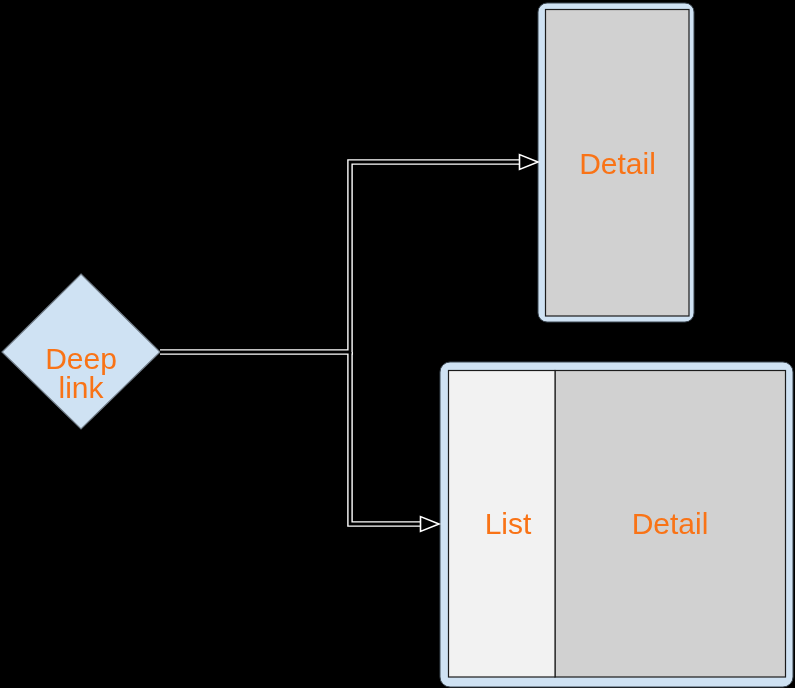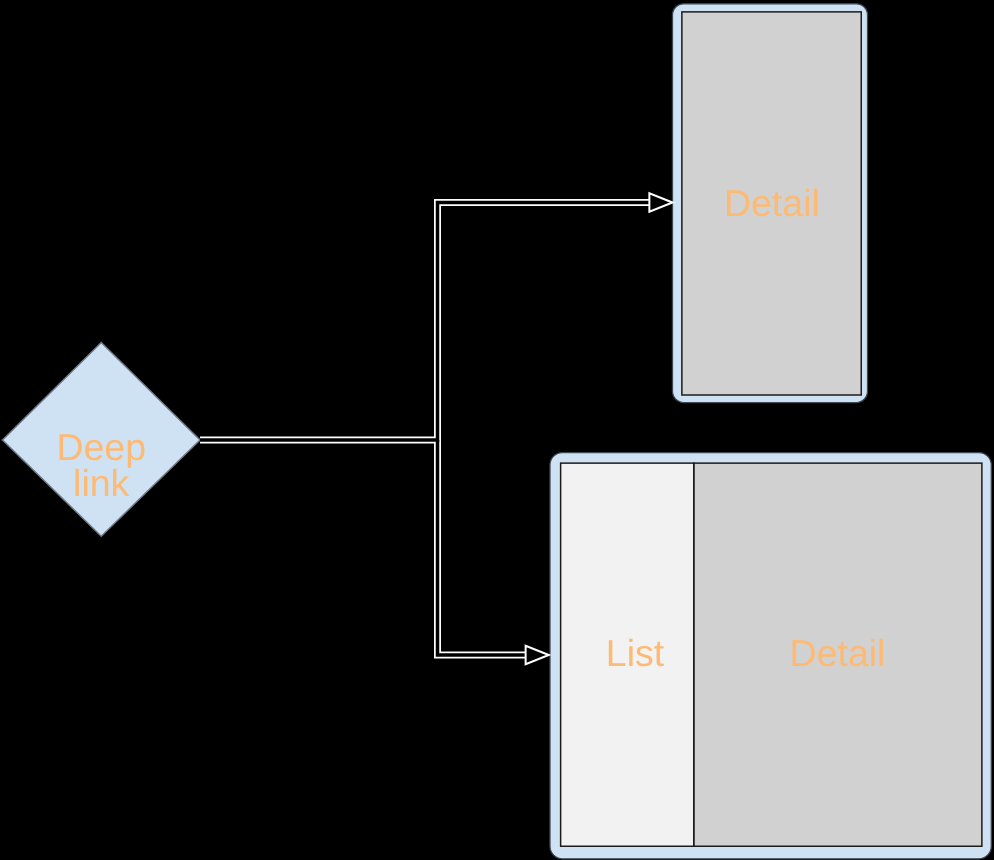--- a/index.html
+++ b/index.html
@@ -14,21 +14,21 @@
     background: #000000;
     overflow: hidden;
   }
   .stage svg { position: absolute; left: 0; top: 0; }
   .label {
     position: absolute;
     display: flex;
     align-items: center;
     justify-content: center;
     text-align: center;
-    color: #fdba74;
+    color: #f97316;
     font-size: 30px;
     line-height: 29px;
     pointer-events: none;
   }
   .deep-link-label { left: 11px; top: 312px; width: 140px; height: 80px; }
   .phone-detail-label { left: 546px; top: 10px; width: 143px; height: 306px; }
   .tablet-list-label { left: 448px; top: 370px; width: 120px; height: 307px; }
   .tablet-detail-label { left: 555px; top: 370px; width: 230px; height: 307px; }
 </style>
 </head>

